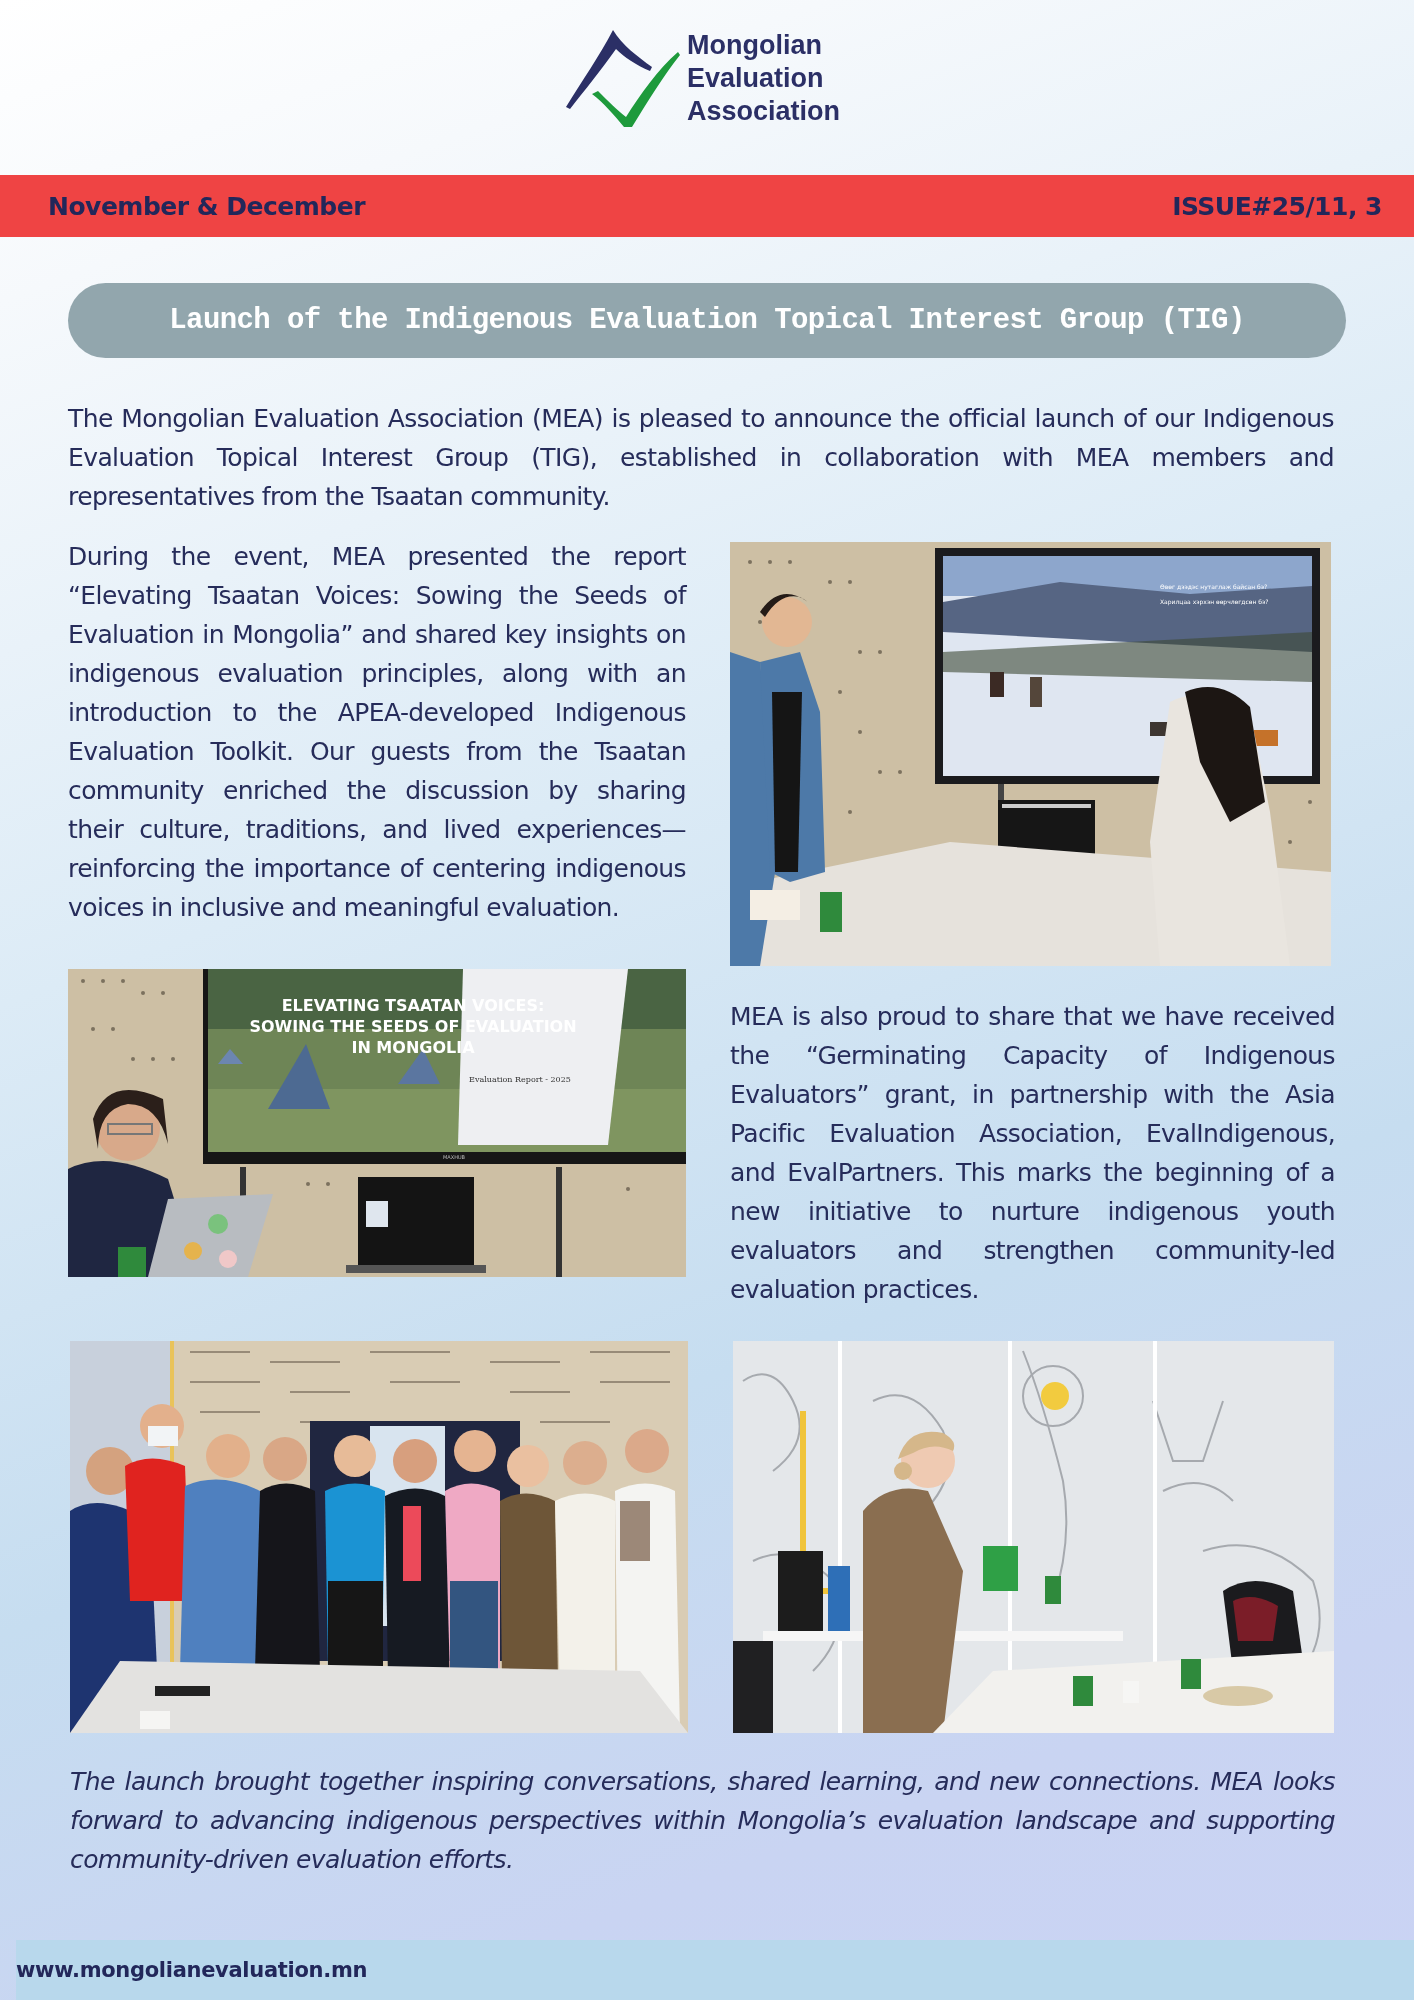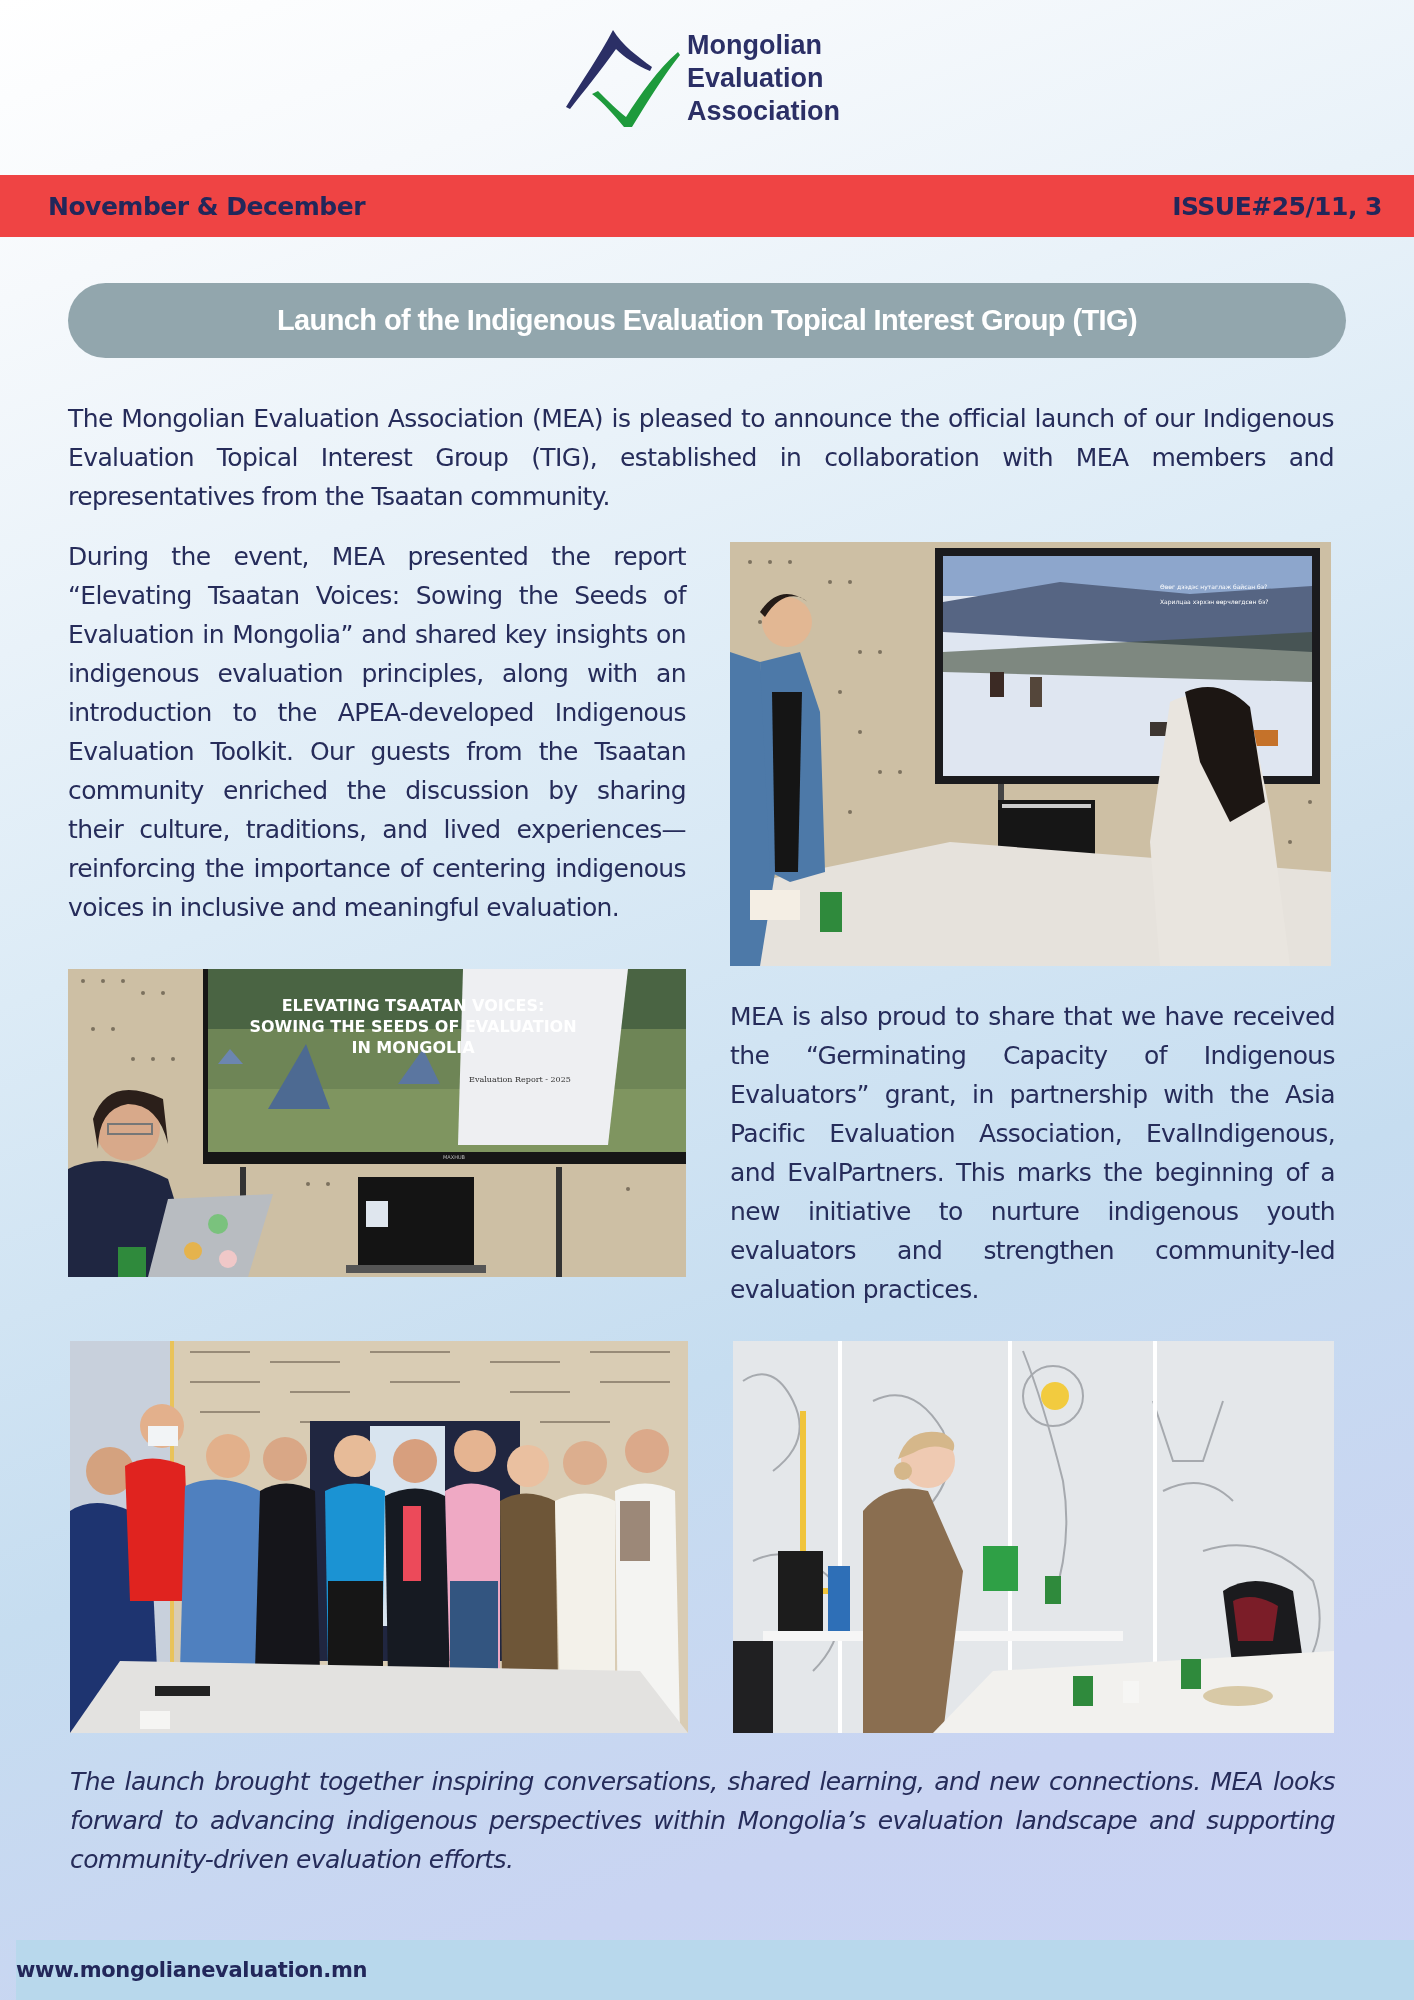--- a/index.html
+++ b/index.html
@@ -34,21 +34,21 @@
     font-size: 25px; color: #22275a; letter-spacing: -0.5px;
   }
 
   
   .pill {
     left: 68px; top: 283px; width: 1278px; height: 75px;
     border-radius: 38px; background: #92a6ad;
     display: flex; align-items: center; justify-content: center;
   }
   .pill h1 {
-    font-family: Liberation Sans, sans-serif; font-weight: 700;
+    font-family: Liberation Mono, monospace; font-weight: 700;
     font-size: 29px; color: #ffffff; letter-spacing: -0.6px;
   }
 
   
   .para {
     font-family: "DejaVu Sans", sans-serif;
     font-size: 25px; line-height: 39px; color: #262c5a;
     text-align: justify; text-align-last: left; letter-spacing: -0.6px;
   }
   .p-intro { left: 68px; top: 399px; width: 1266px; }

